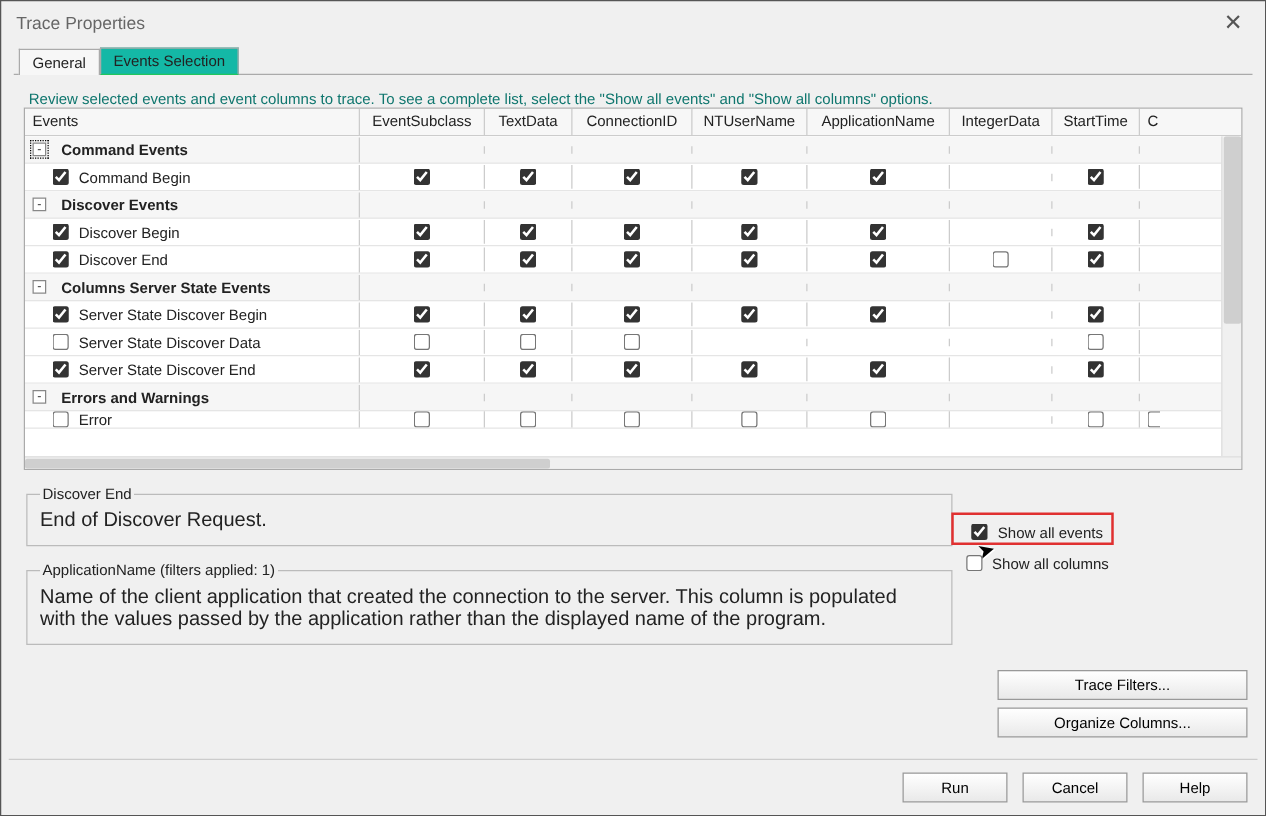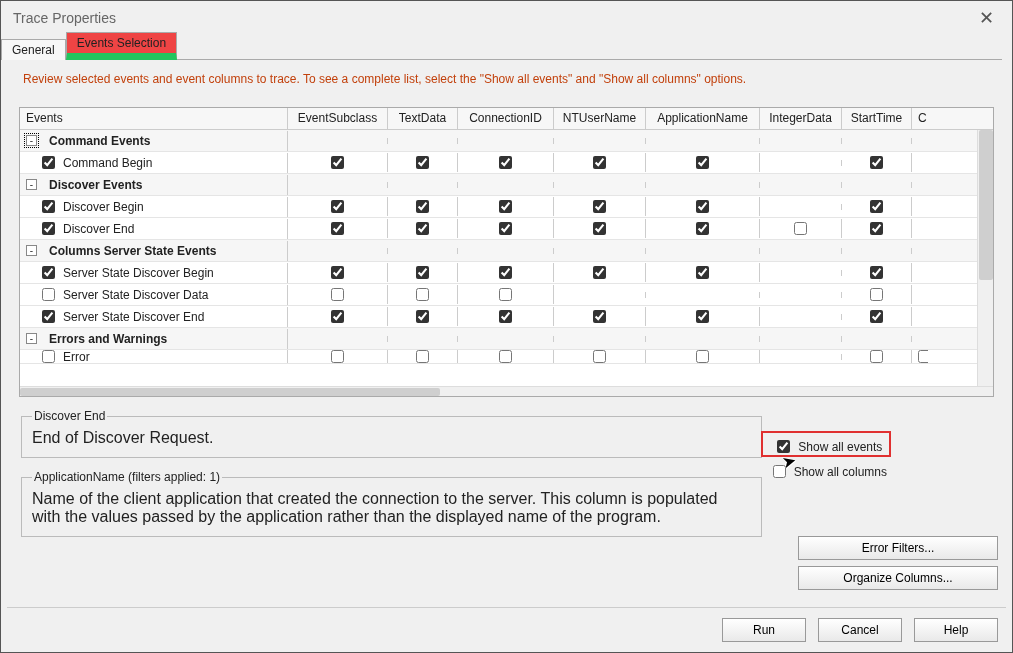--- a/index.html
+++ b/index.html
@@ -31,55 +31,56 @@
   }
   .close-x {
     font-size: 18px;
     color: #555;
     padding: 2px 10px;
     cursor: default;
   }
   .tabs-strip {
     display: flex;
     align-items: flex-end;
+    padding-left: 14px;
     height: 22px;
     margin-top: 2px;
   }
   .tab {
     border: 1px solid #aaa;
     border-bottom: none;
     padding: 3px 10px 3px 10px;
     font-size: 12px;
     color: #222;
     background: #e9e9e9;
     position: relative;
     top: 1px;
     cursor: default;
   }
   .tab.active {
-    background: #ef4444;
-    border-bottom: 7px solid #22c55e;
+    background: #14b8a6;
+    border-bottom: 1px solid #22c55e;
     top: 1px;
     z-index: 2;
   }
   .tab:not(.active) {
     background: #f7f7f7;
   }
   .tab-panel {
     border-top: 1px solid #aaa;
     flex: 1;
     margin: 0 10px 0 10px;
     padding: 12px 8px 8px 8px;
     display: flex;
     flex-direction: column;
   }
   .instruction {
     font-size: 12px;
-    margin: 0 0 21px 4px;
-    color: #c2410c;
+    margin: 0 0 0 4px;
+    color: #0f766e;
   }
   .grid-wrap {
     border: 1px solid #aaa;
     background: #fff;
     height: 290px;
     overflow: hidden;
     position: relative;
     display: flex;
     flex-direction: column;
   }
@@ -568,21 +569,21 @@
         </label>
       </div>
     </fieldset>
 
     <fieldset style="margin-right: 232px; min-height:58px;">
       <legend>ApplicationName (filters applied: 1)</legend>
       <div class="desc-text">Name of the client application that created the connection to the server. This column is populated with the values passed by the application rather than the displayed name of the program.</div>
     </fieldset>
 
     <div class="right-buttons">
-      <button class="btn">Error Filters...</button>
+      <button class="btn">Trace Filters...</button>
       <button class="btn">Organize Columns...</button>
     </div>
 
   </div>
 
   <div class="footer-line"></div>
   <div class="footer-btns">
     <button class="btn">Run</button>
     <button class="btn">Cancel</button>
     <button class="btn">Help</button>

